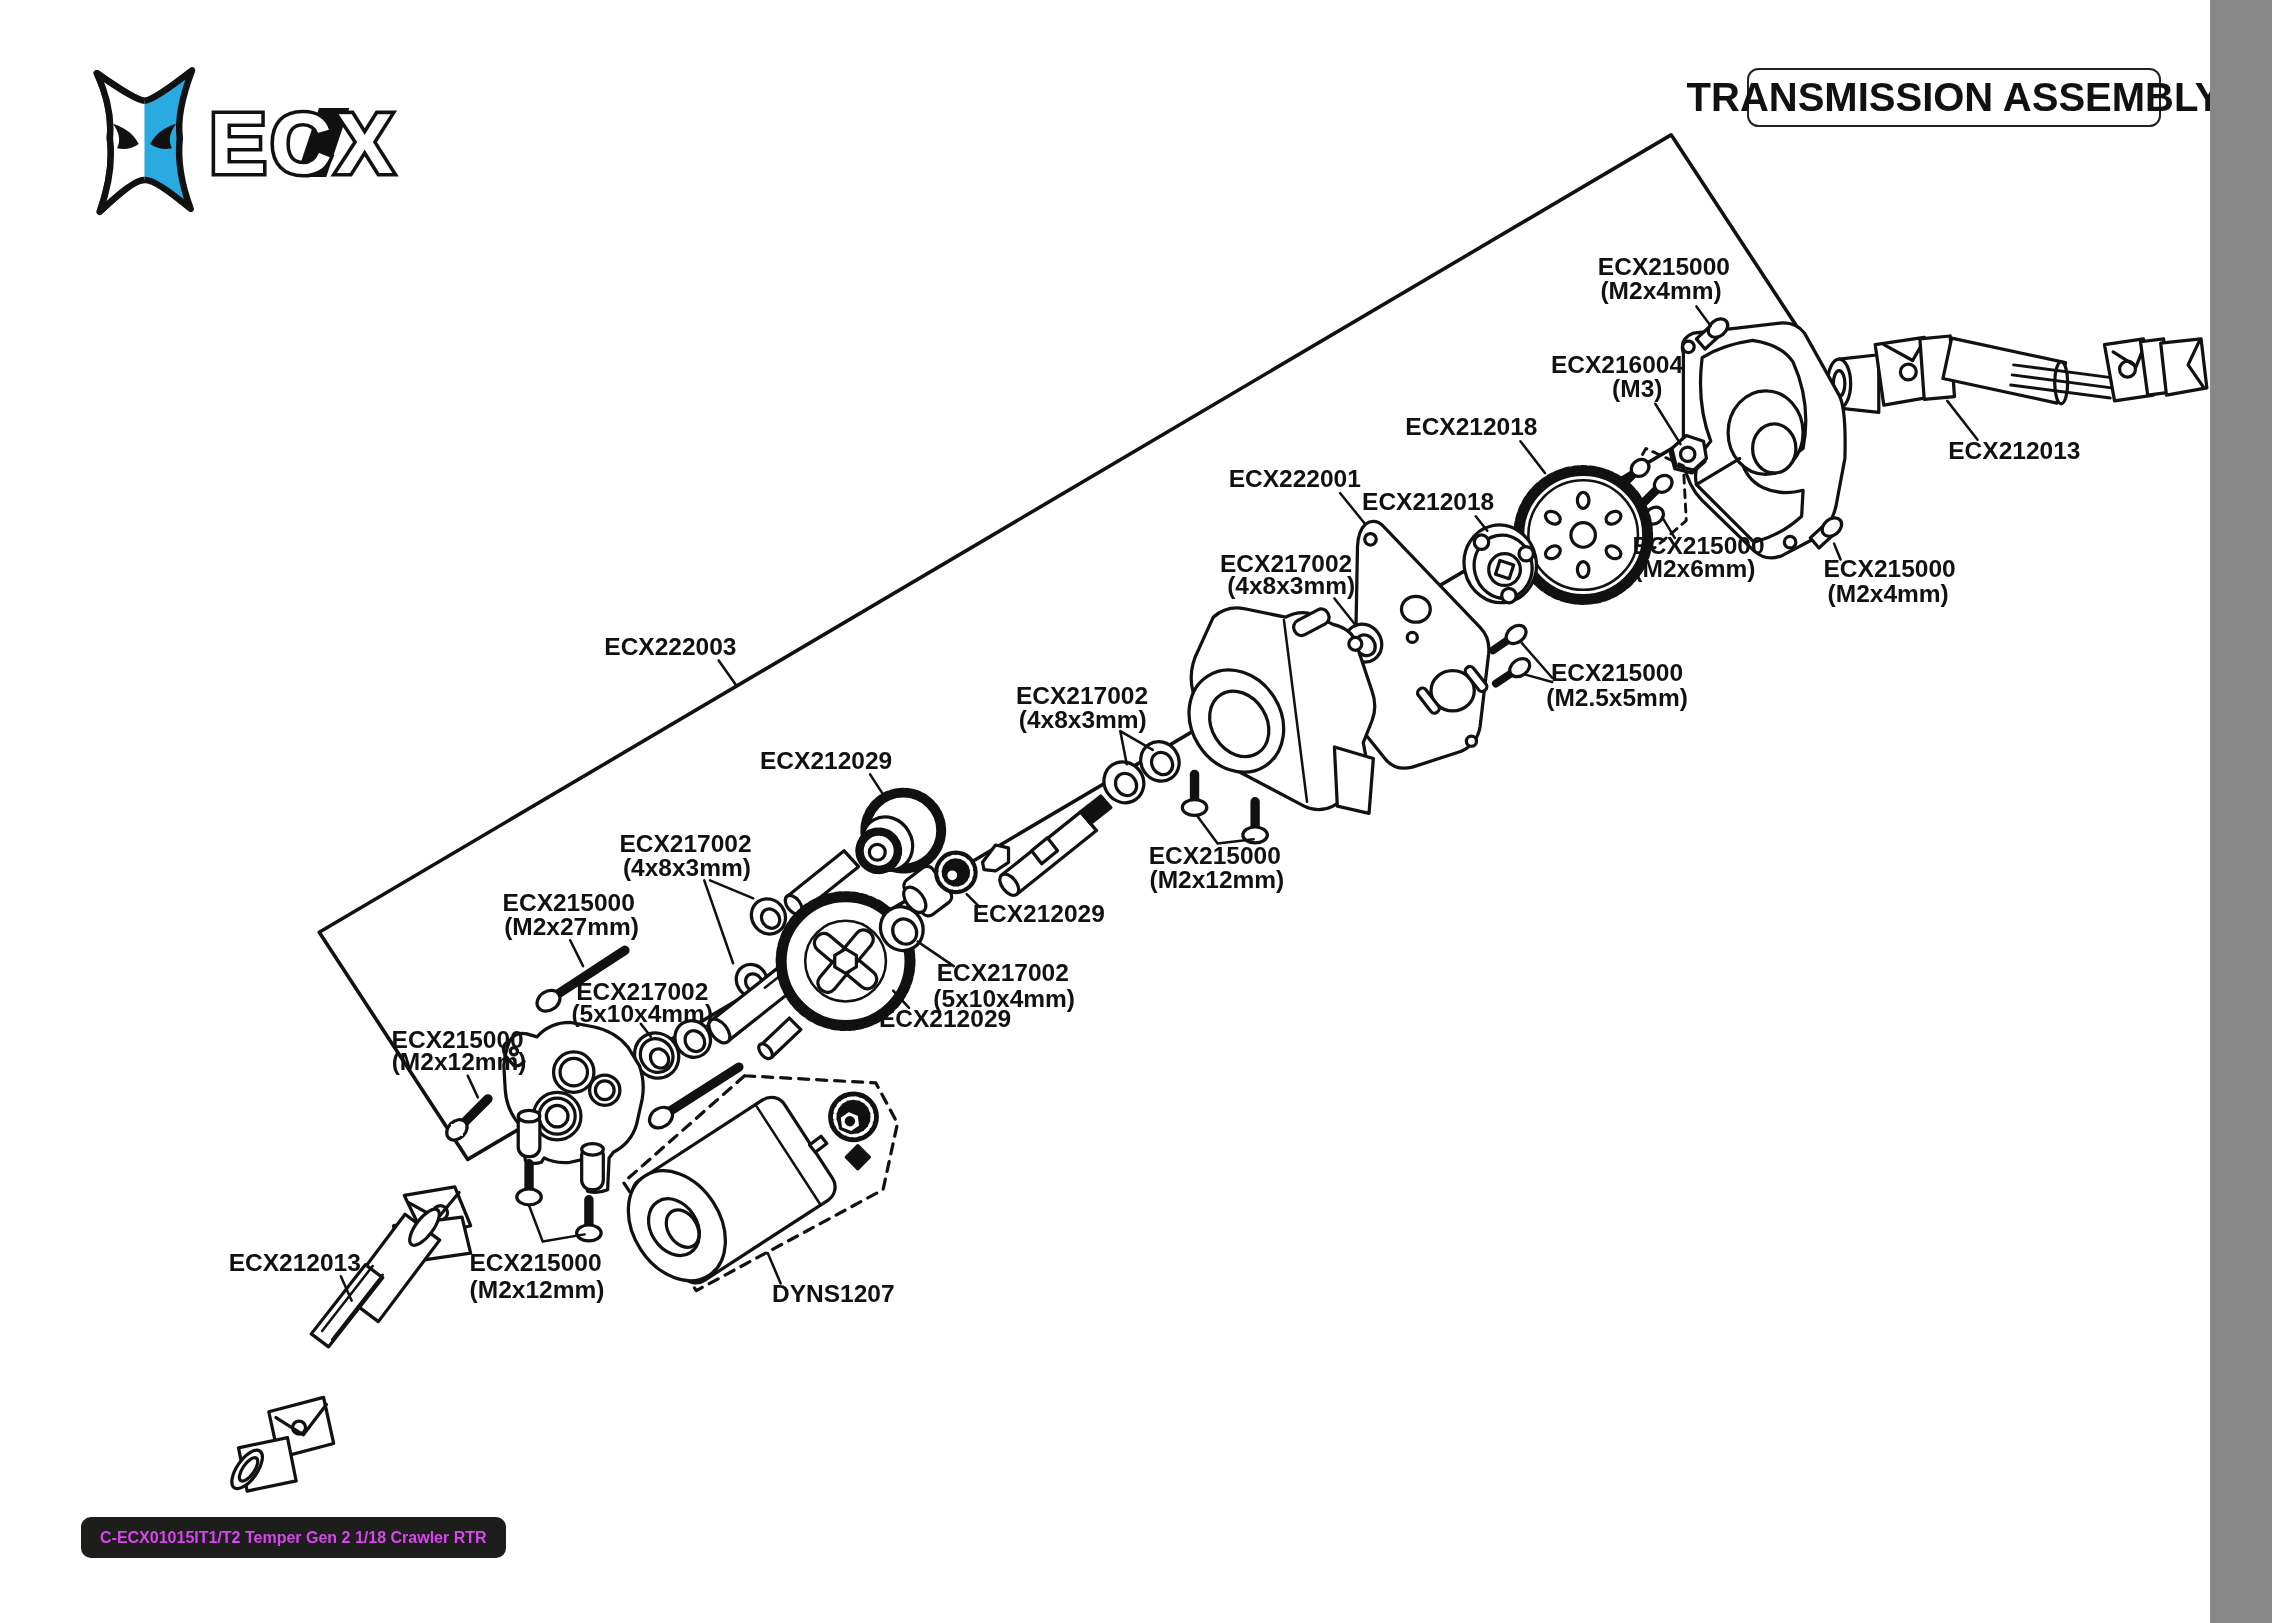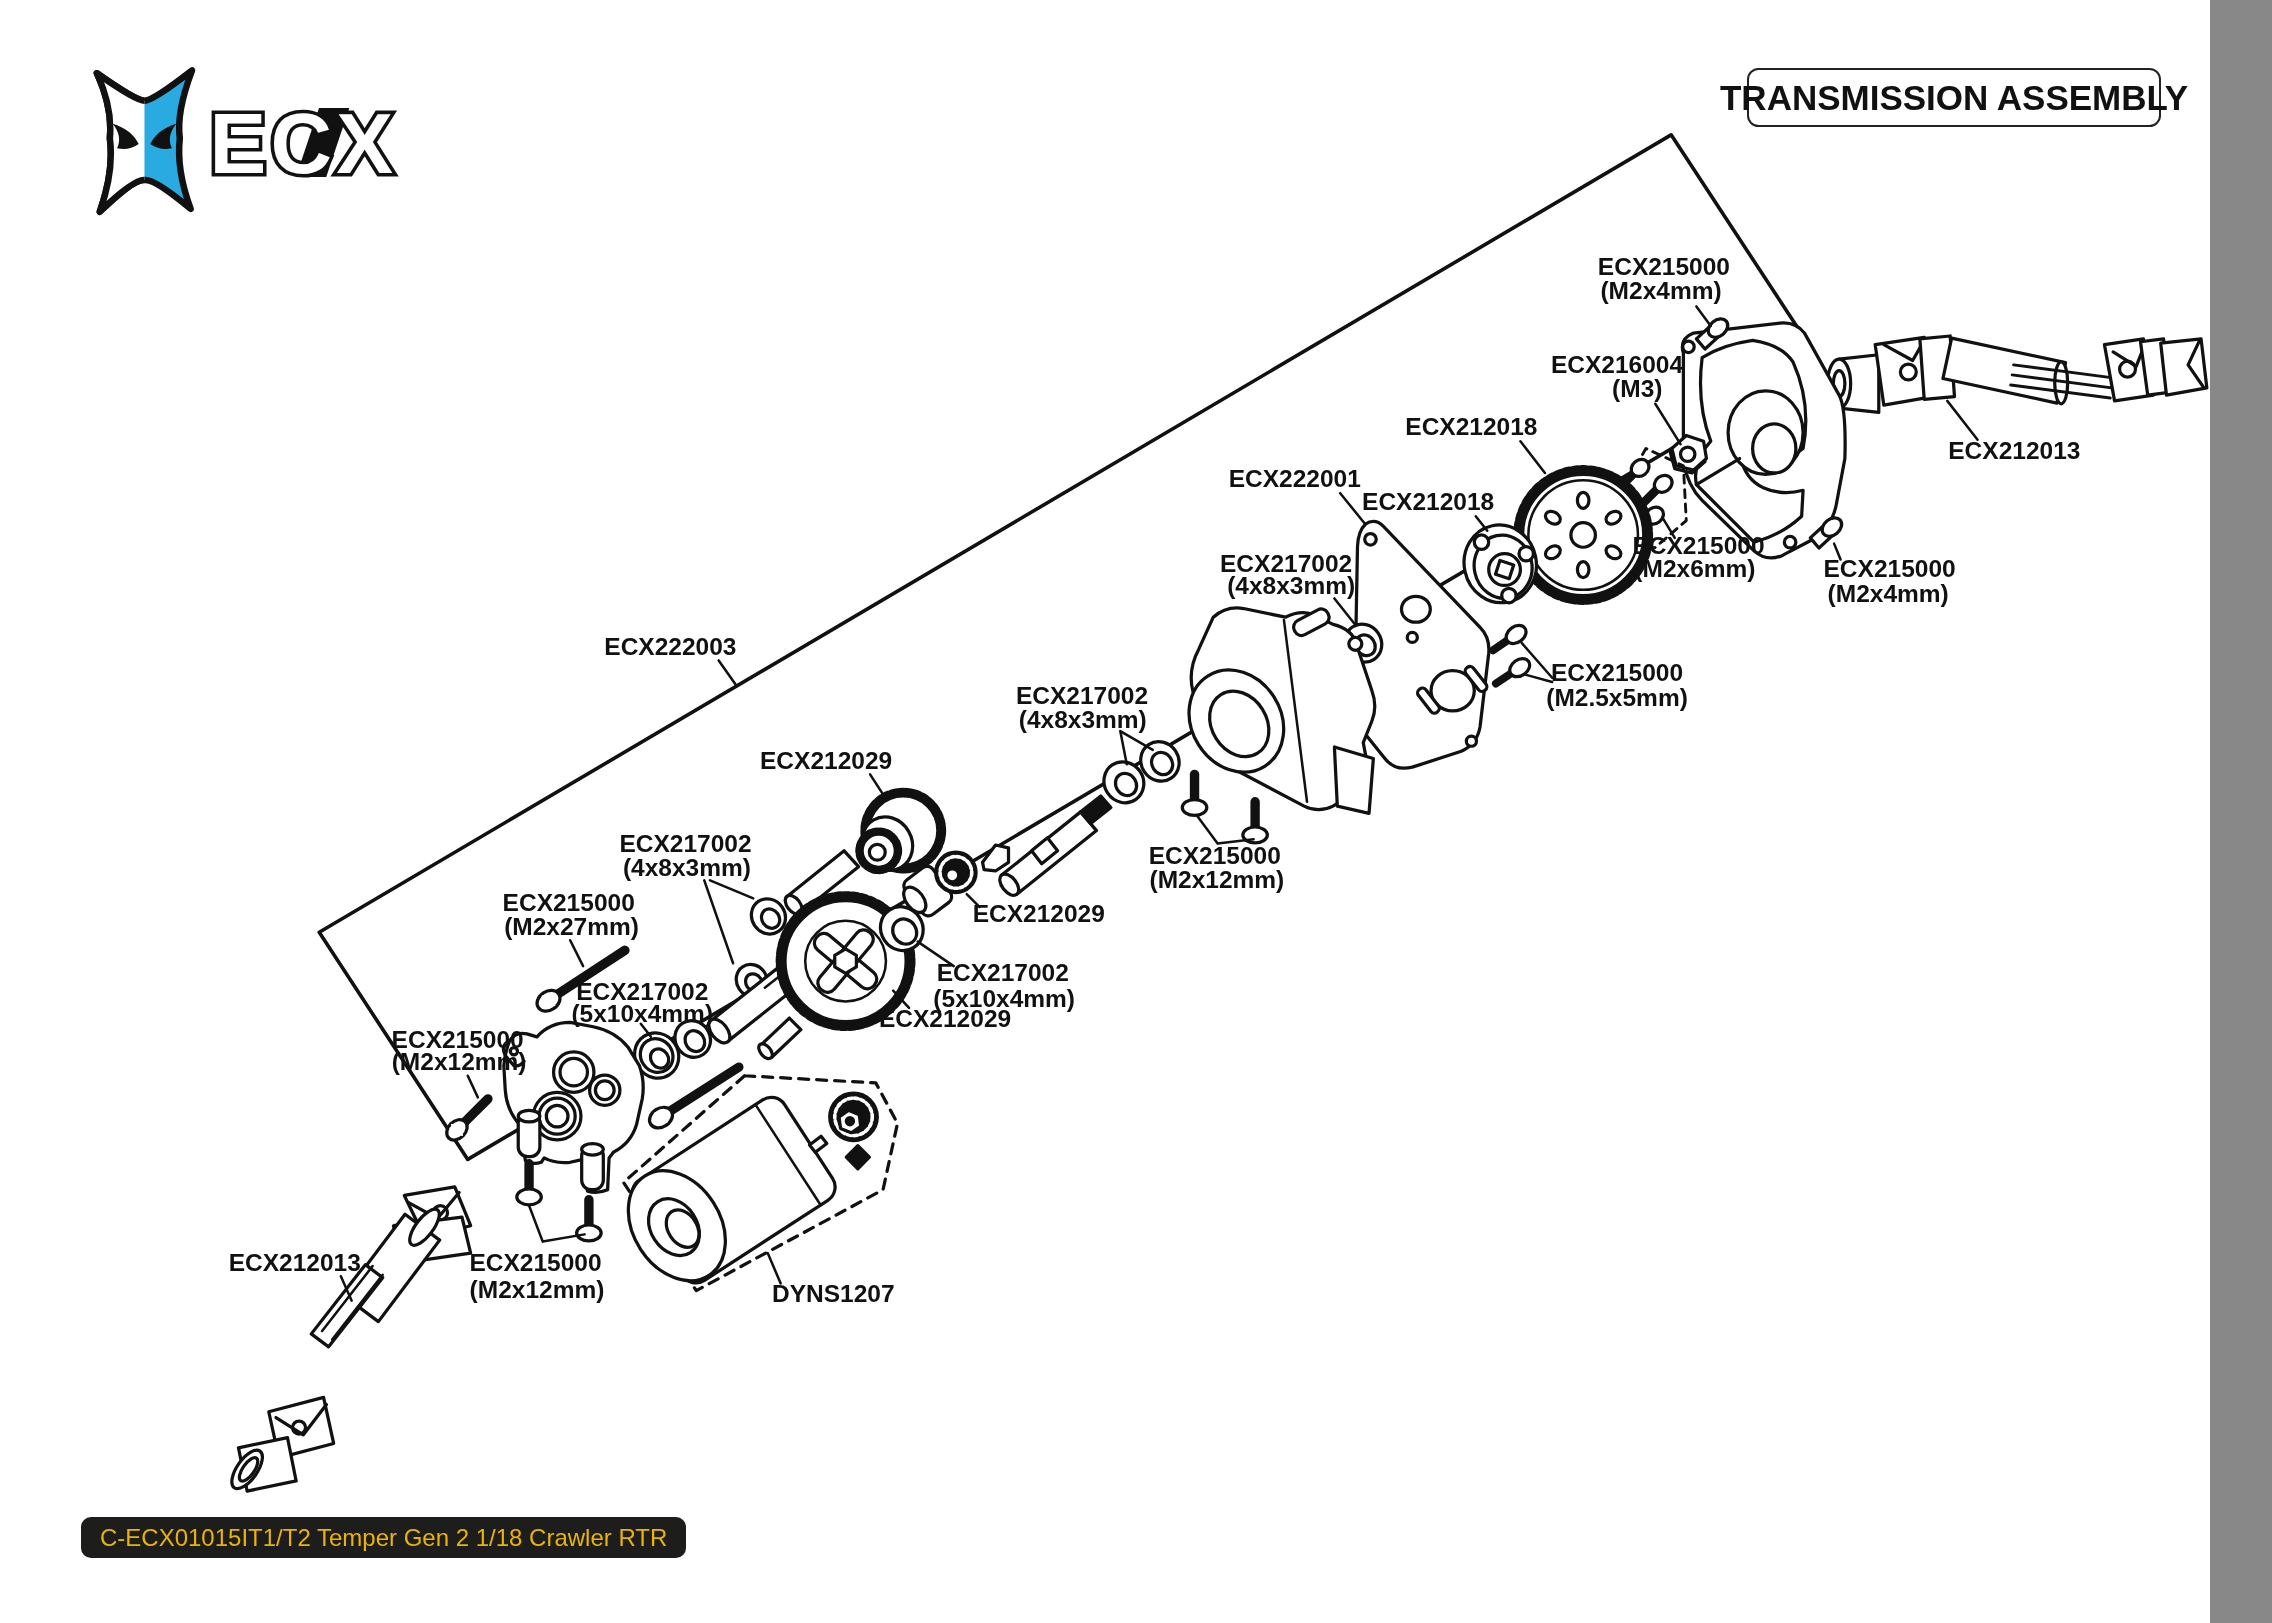--- a/index.html
+++ b/index.html
@@ -2,24 +2,24 @@
 <html style="font-size:11.5px"><head>
 <meta charset="utf-8">
 <style>
   html,body{margin:0;padding:0;background:#888;}
   #page{position:relative;width:2210px;height:1623px;background:#ffffff;overflow:hidden;
         font-family:"Liberation Sans",sans-serif;}
   #diagram{position:absolute;left:0;top:0;}
   .callout{font-size:34px;font-weight:600;fill:#111;}
   .title-box{position:absolute;left:1747px;top:68px;width:410px;height:55px;
      border:2.9px solid #222;border-radius:11.5px;display:flex;align-items:center;justify-content:center;}
-  .title-box span{font-size:35px;font-weight:bold;letter-spacing:0px;color:#111;white-space:nowrap;}
+  .title-box span{font-size:40px;font-weight:bold;letter-spacing:0px;color:#111;white-space:nowrap;}
   .footer-plate{position:absolute;left:81px;top:1517px;height:41px;padding:0 19px;background:#1d1d1b;
      border-radius:10px;display:flex;align-items:center;}
-  .footer-plate span{color:#eab308;font-size:24px;font-weight:normal;white-space:nowrap;}
+  .footer-plate span{color:#d946ef;font-size:16px;font-weight:bold;white-space:nowrap;}
   .logo{position:absolute;left:81px;top:63px;width:339px;height:159px;}
 </style>
 </head>
 <body>
 
 <div id="page">
 
   <svg class="logo" viewBox="0 0 470 220">
     <g>
       <defs>

